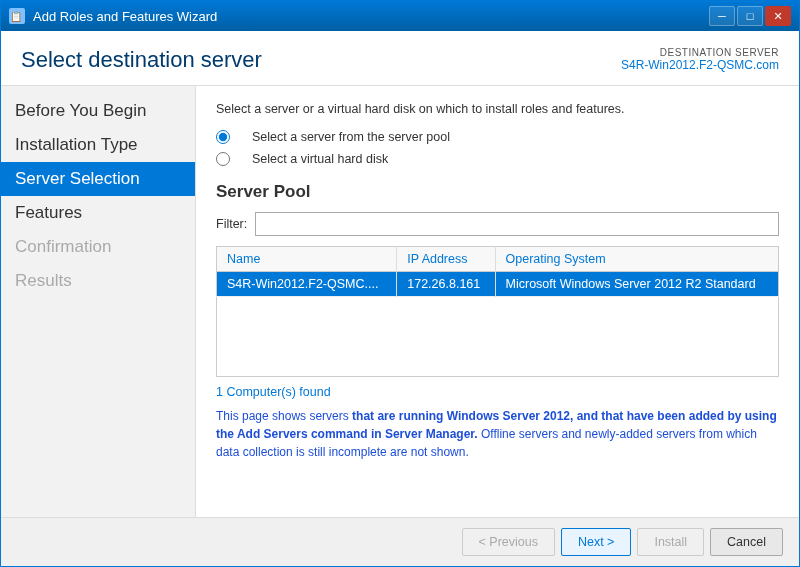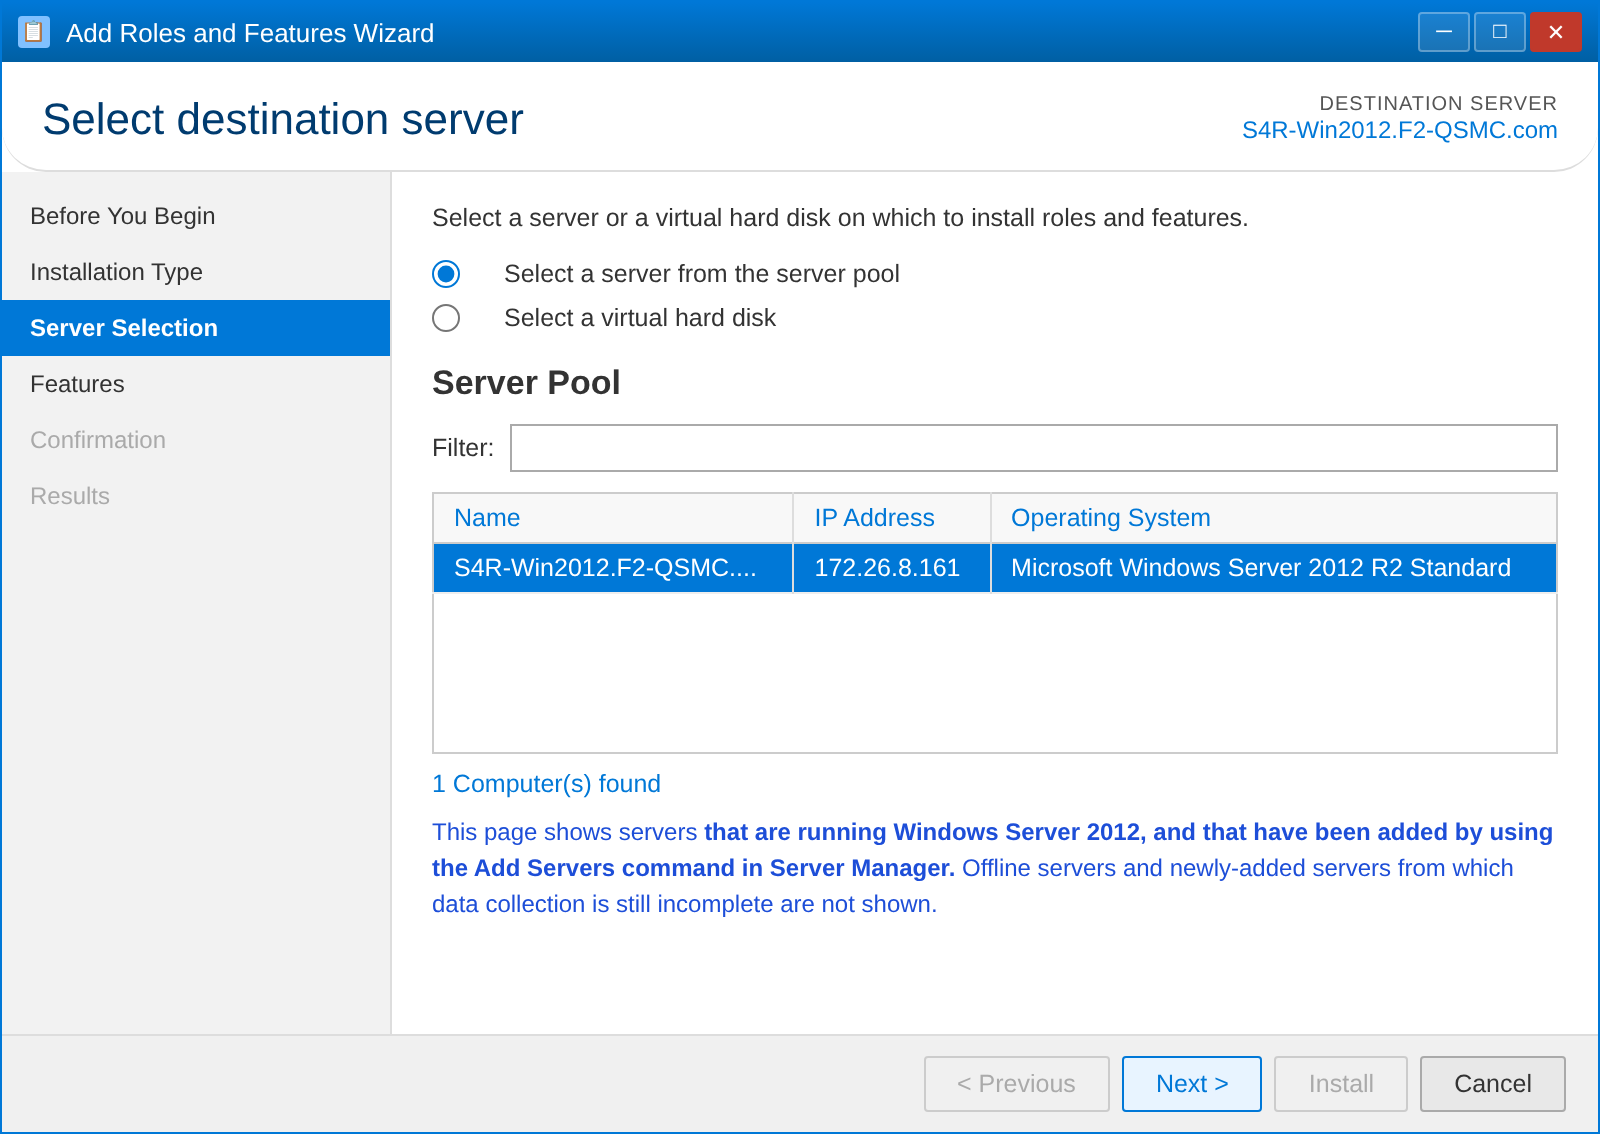--- a/index.html
+++ b/index.html
@@ -89,21 +89,20 @@
     }
 
     .header-section {
       background: white;
       padding: 16px 20px 12px 20px;
       border-bottom: 1px solid #ddd;
       display: flex;
       justify-content: space-between;
       align-items: flex-start;
       flex-shrink: 0;
-      border-radius: 22px;
     }
 
     .page-title {
       font-size: 22px;
       font-weight: 300;
       color: #003b6f;
     }
 
     .destination-server-info {
       text-align: right;
@@ -133,27 +132,26 @@
       background: #f2f2f2;
       border-right: 1px solid #ddd;
       padding: 8px 0;
       flex-shrink: 0;
     }
 
     .sidebar-item {
       padding: 7px 14px;
       color: #333;
       cursor: pointer;
-      font-size: 12px;
+      font-size: 17px;
     }
 
     .sidebar-item.active {
       background: #0078d7;
       color: white;
-      font-weight: bold;
     }
 
     .sidebar-item.disabled {
       color: #aaa;
       cursor: default;
     }
 
     .right-panel {
       flex: 1;
       padding: 16px 20px;

